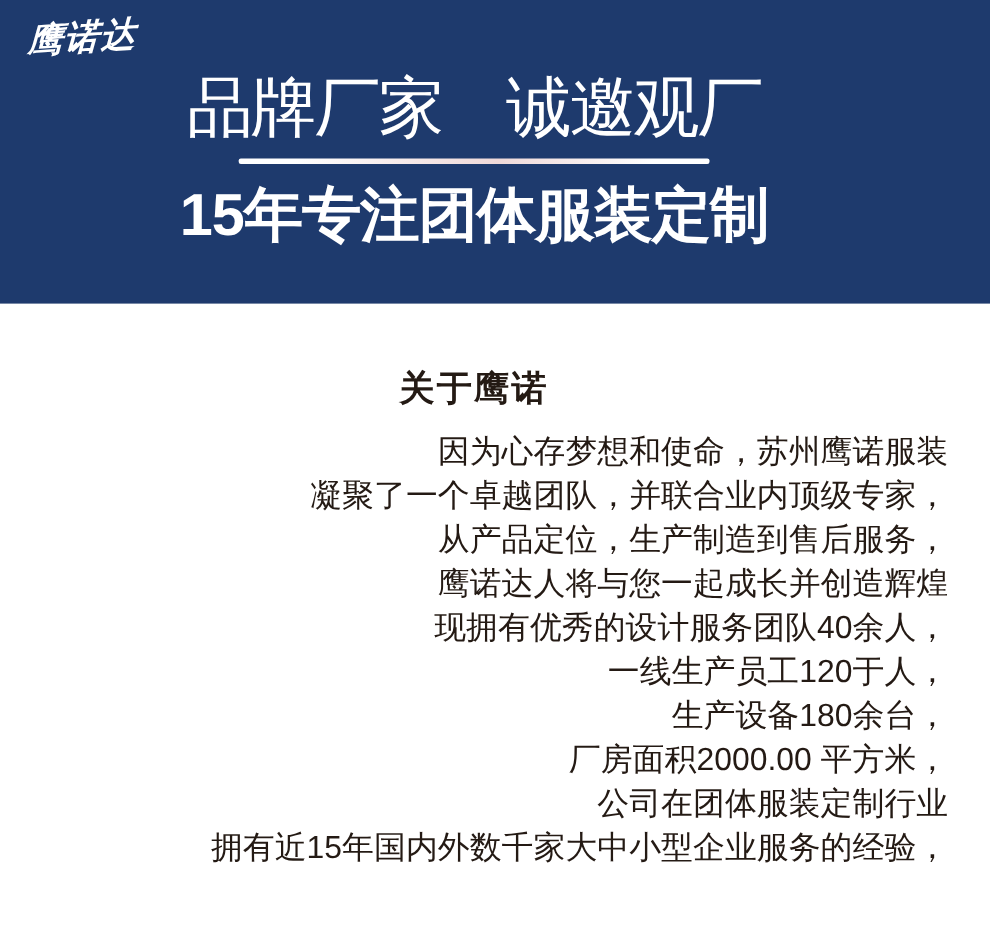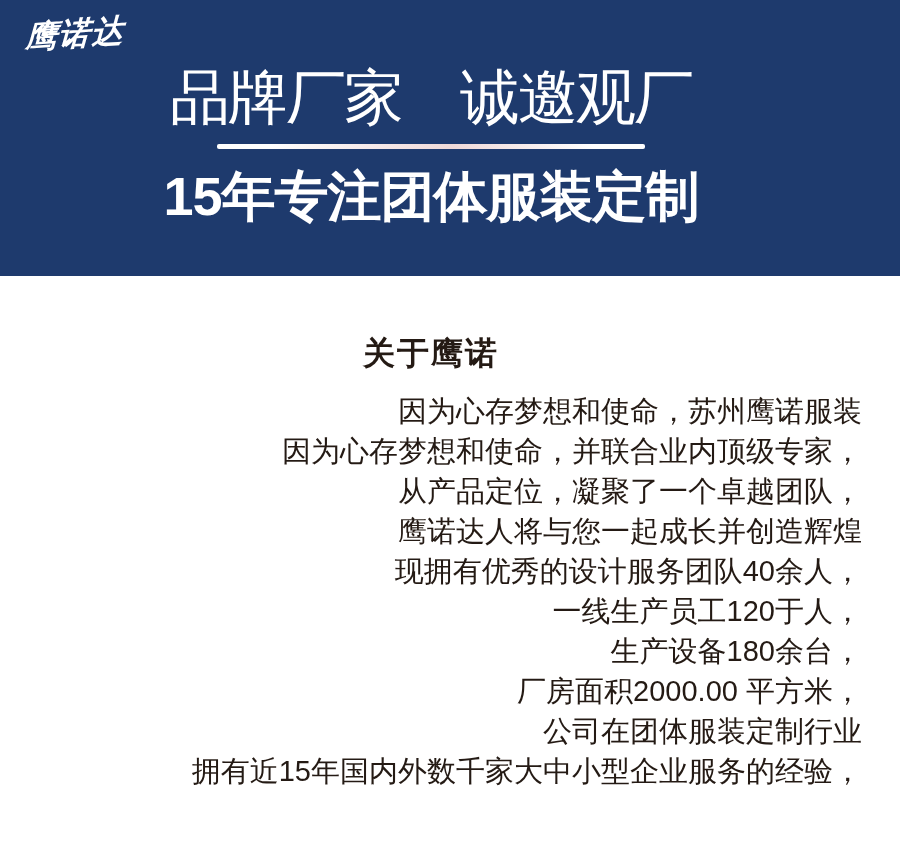--- a/index.html
+++ b/index.html
@@ -87,22 +87,22 @@
     <div class="banner-title">品牌厂家　诚邀观厂</div>
     <div class="banner-divider"></div>
     <div class="banner-subtitle">15年专注团体服装定制</div>
   </div>
 </div>
 
 <div class="about-section">
   <div class="about-heading" style="color: rgb(36, 26, 20);">关于鹰诺</div>
   <div class="about-lines" style="color: rgb(36, 26, 20); text-align: right;">
     <div class="about-line">因为心存梦想和使命，苏州鹰诺服装</div>
-    <div class="about-line">因为心存梦想和使命，并联合业内顶级专家，</div>
-    <div class="about-line">从产品定位，凝聚了一个卓越团队，</div>
+    <div class="about-line">凝聚了一个卓越团队，并联合业内顶级专家，</div>
+    <div class="about-line">从产品定位，生产制造到售后服务，</div>
     <div class="about-line">鹰诺达人将与您一起成长并创造辉煌</div>
     <div class="about-line">现拥有优秀的设计服务团队40余人，</div>
     <div class="about-line">一线生产员工120于人，</div>
     <div class="about-line">生产设备180余台，</div>
     <div class="about-line">厂房面积2000.00 平方米，</div>
     <div class="about-line">公司在团体服装定制行业</div>
     <div class="about-line">拥有近15年国内外数千家大中小型企业服务的经验，</div>
   </div>
 </div>
 

